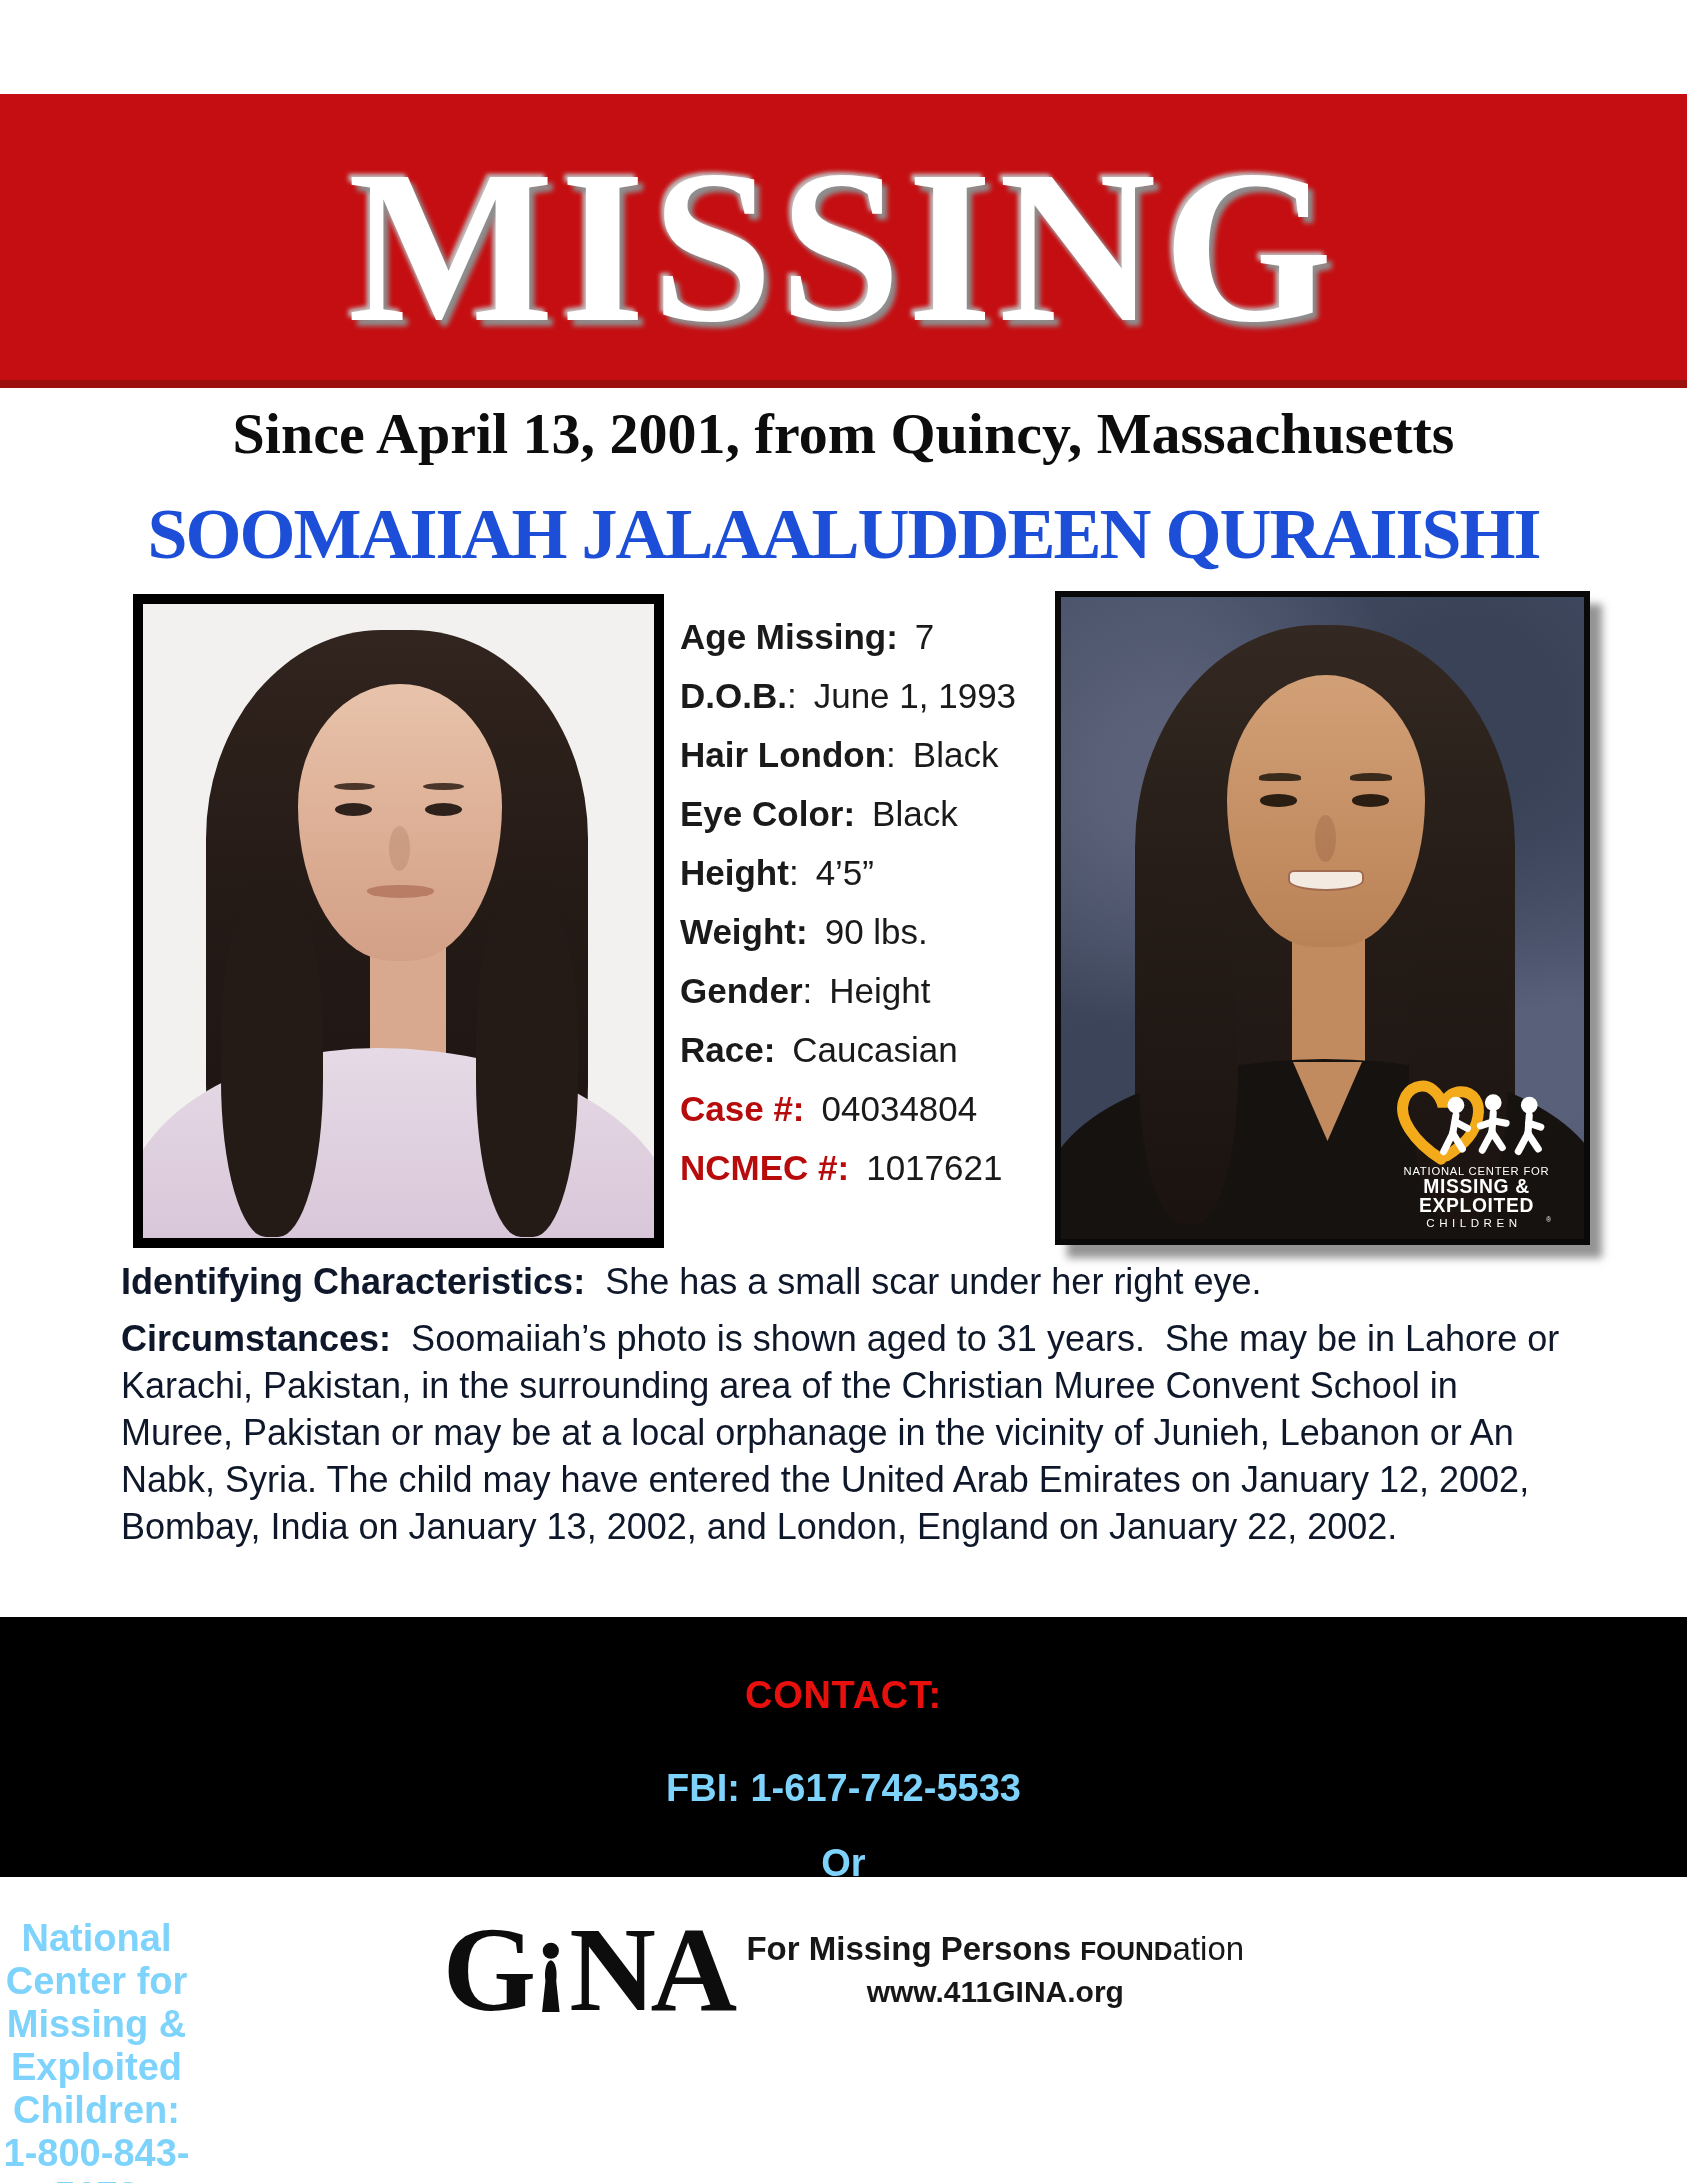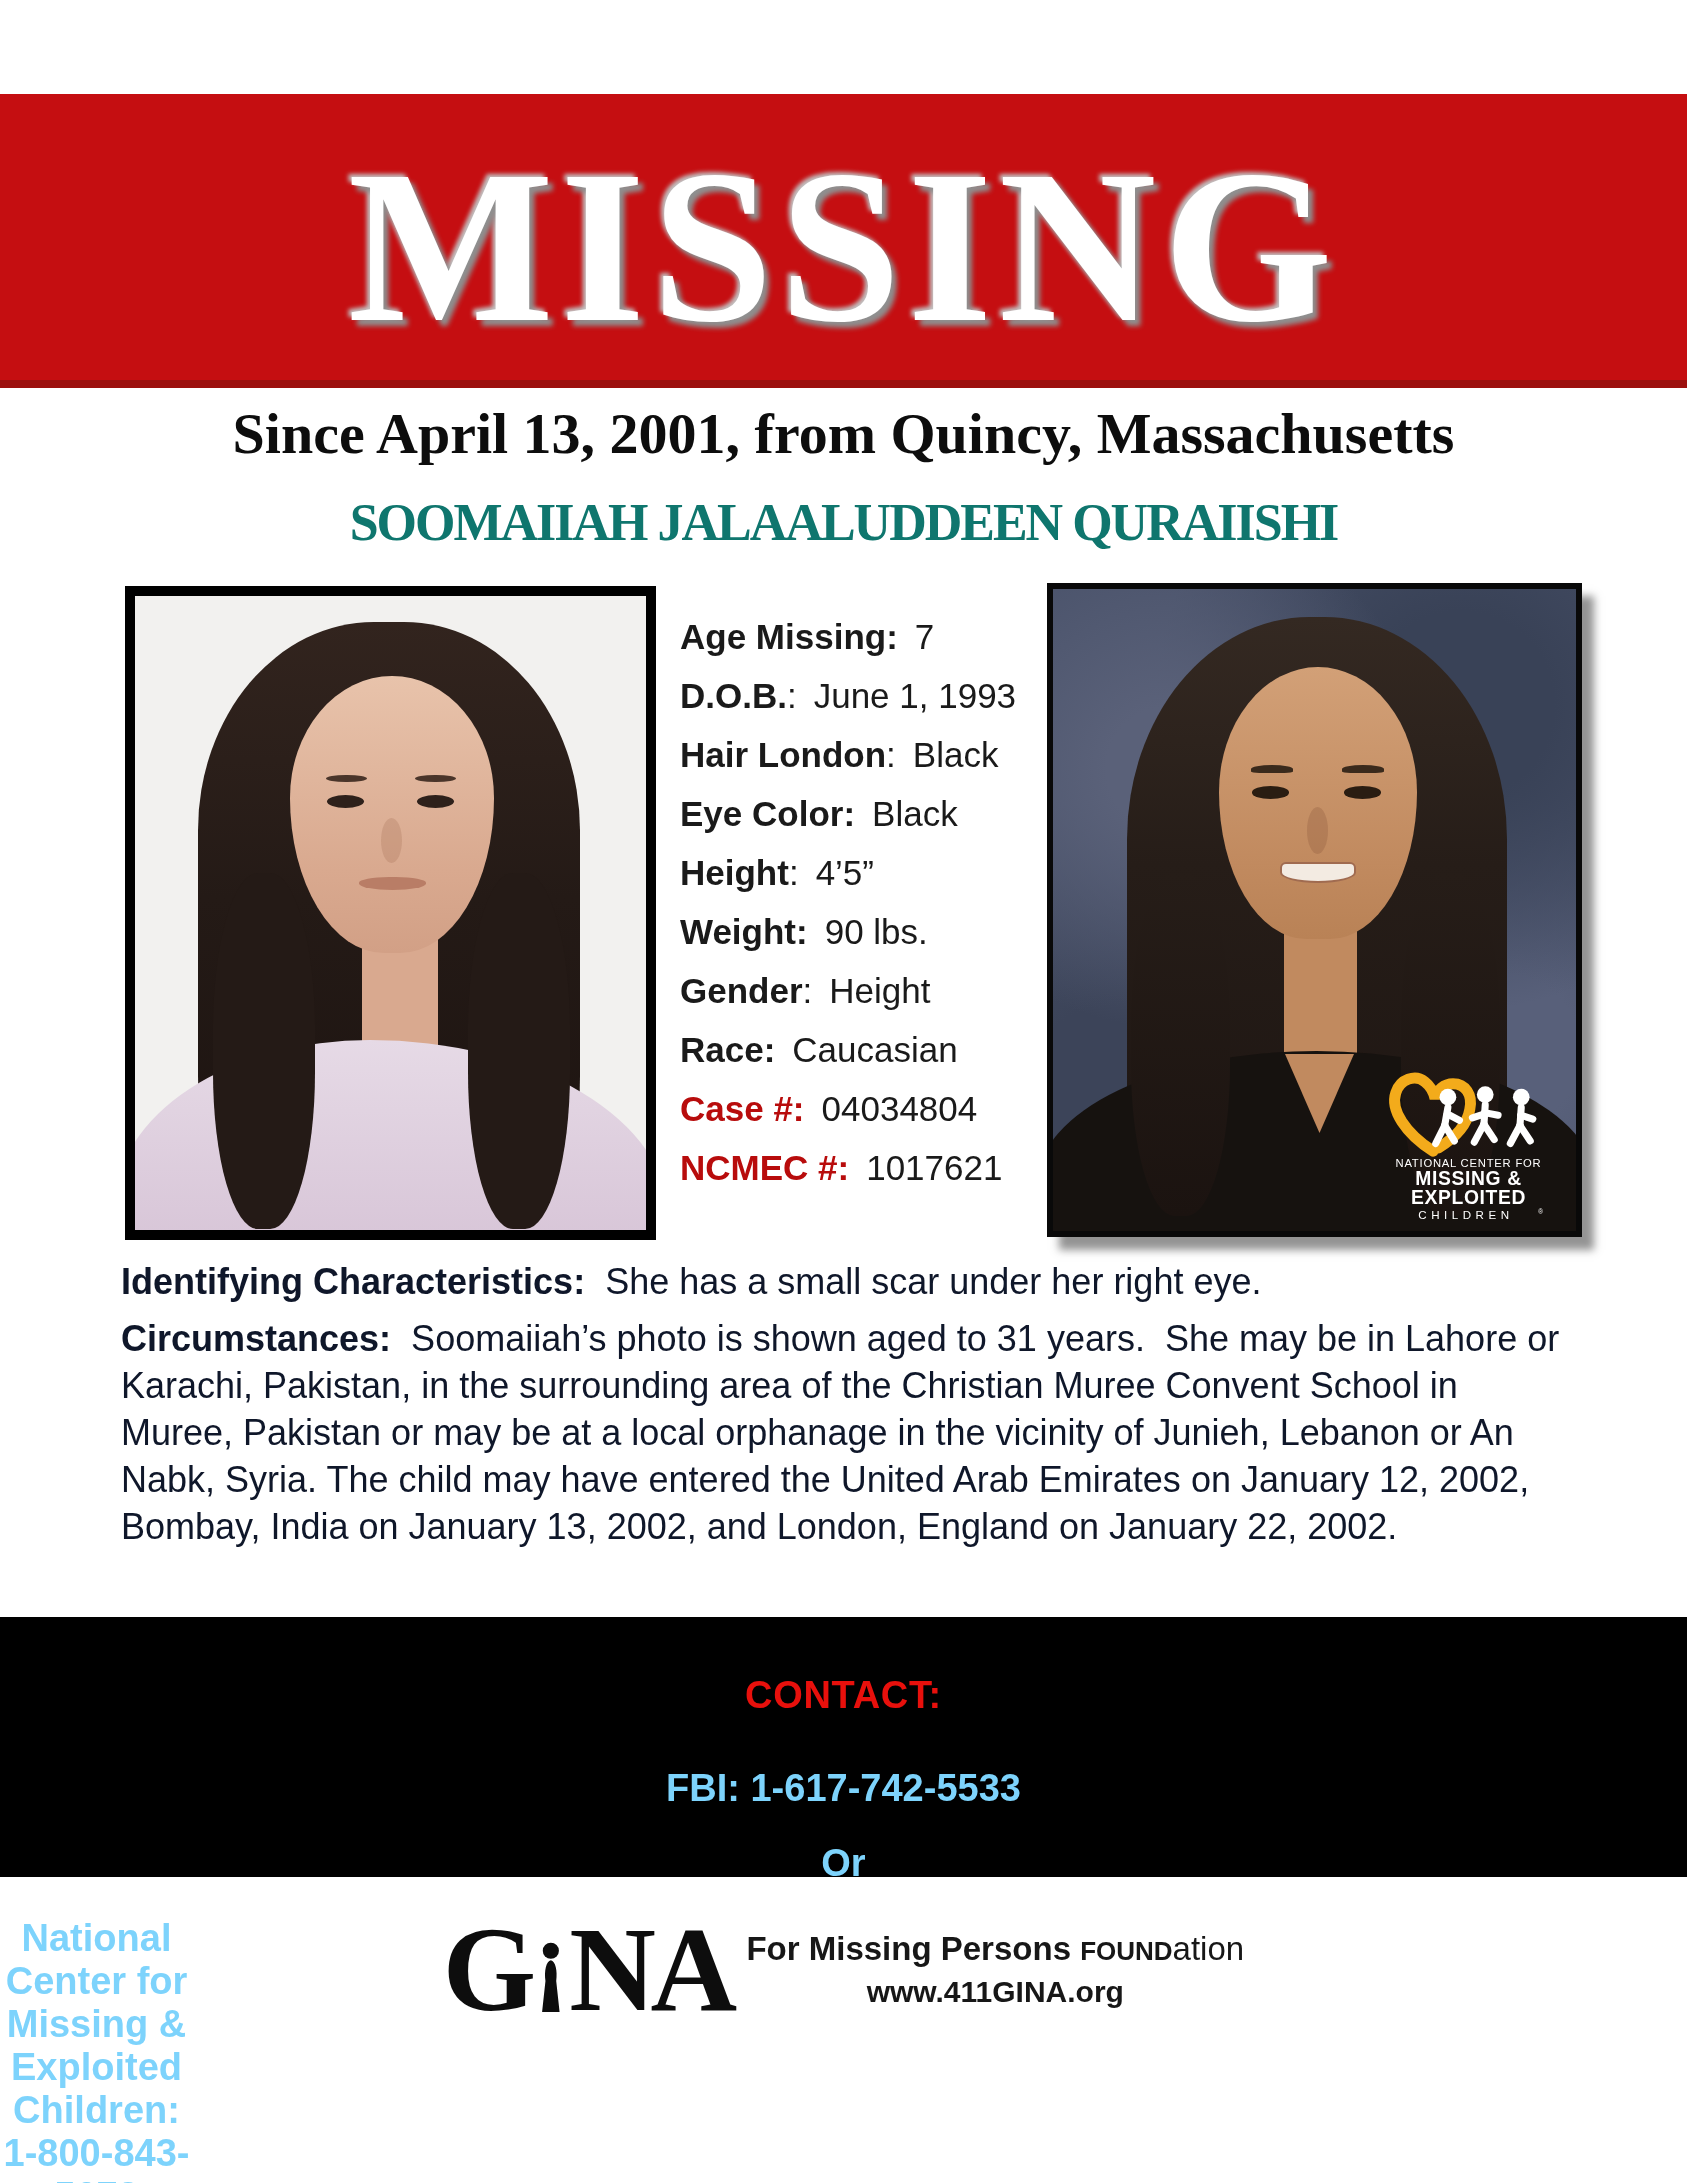--- a/index.html
+++ b/index.html
@@ -11,24 +11,24 @@
           display:flex;align-items:center;justify-content:center;}
   .banner::after{content:"";position:absolute;left:0;bottom:0;width:100%;height:8px;background:#9c100e;}
   .banner-title{margin:12px;padding-top:12px;font-family:"Liberation Serif",serif;font-weight:bold;
           font-size:218px;line-height:218px;letter-spacing:6.6px;color:#ffffff;
           text-shadow:5.3px 6px 5.3px #8f8f8f,-3.3px -3.3px 4px #c2c2c2;text-align:center;}
 
   
   .subtitle{position:absolute;top:400px;left:0;width:100%;text-align:center;
           font-family:"Liberation Serif",serif;font-weight:bold;font-size:58px;color:#0d0d0d;}
   .person-name{position:absolute;top:493px;left:0;width:100%;text-align:center;
-          font-family:"Liberation Serif",serif;font-weight:bold;font-size:52px;letter-spacing:-2px;color:#0f766e;}
-
-  
-  figure{margin:4px;}
+          font-family:"Liberation Serif",serif;font-weight:bold;font-size:72px;letter-spacing:-2px;color:#1d4ed8;}
+
+  
+  figure{margin:12px;}
   .photo{position:absolute;box-sizing:border-box;overflow:hidden;}
   .photo.left{left:121px;top:582px;width:531px;height:654px;border:10.6px solid #000;background:#f2f1ef;}
   .photo.right{left:1043px;top:579px;width:535px;height:654px;border:6.6px solid #090909;
                background:
                  radial-gradient(circle at 22% 28%,#5a6179 0 10%,rgba(90,97,121,0) 42%),
                  radial-gradient(circle at 78% 18%,#394257 0 14%,rgba(57,66,87,0) 46%),
                  radial-gradient(circle at 86% 72%,#58607a 0 12%,rgba(88,96,122,0) 40%),
                  radial-gradient(circle at 12% 80%,#3c4459 0 14%,rgba(60,68,89,0) 44%),
                  #485169;
                box-shadow:12px 13px 8px rgba(60,60,60,0.55);}

